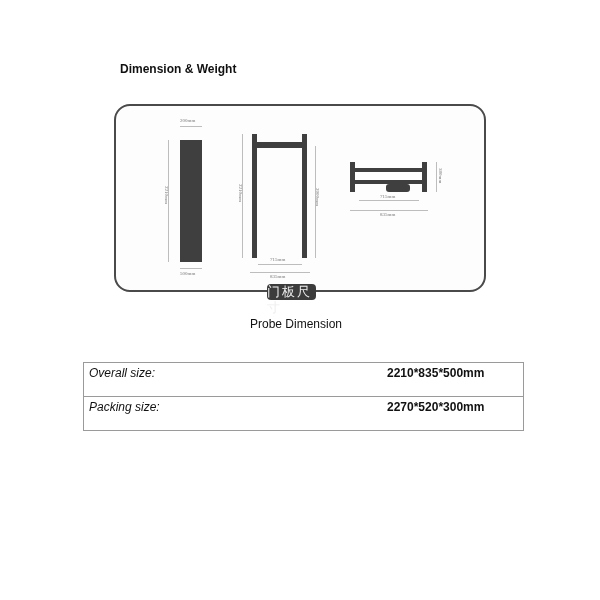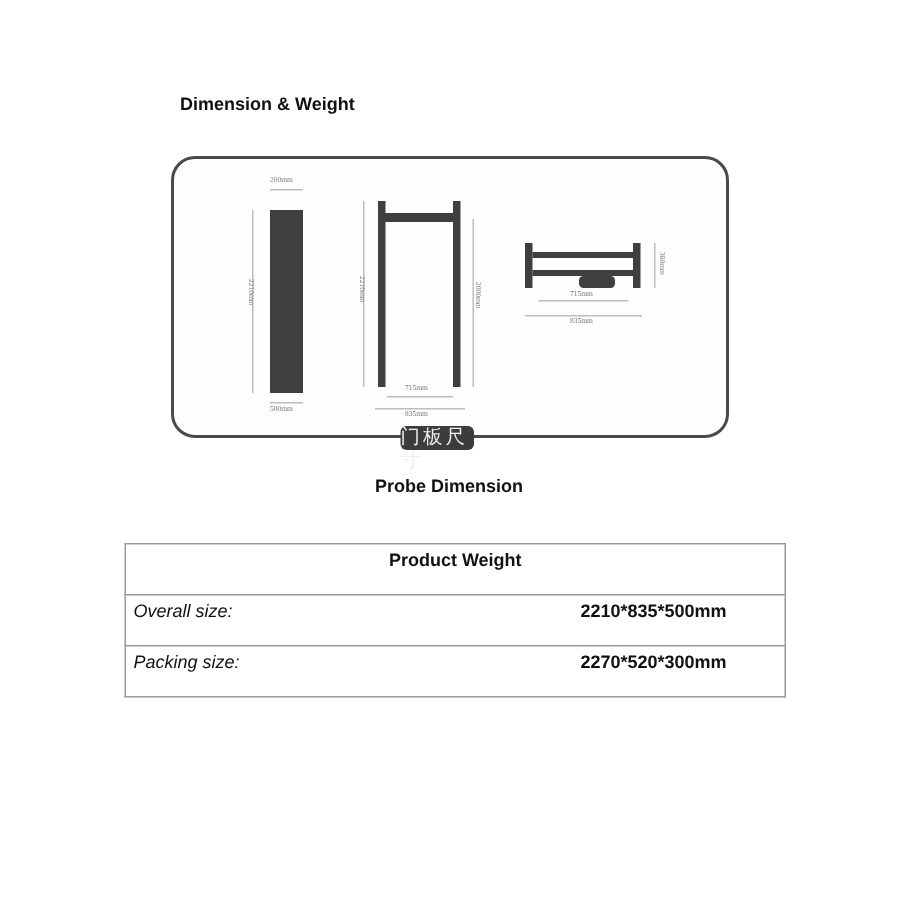--- a/index.html
+++ b/index.html
@@ -4,21 +4,21 @@
 <style>
   html, body { margin:0; padding:0; background:#ffffff; }
   body { width:600px; height:600px; position:relative; overflow:hidden;
          font-family:"Liberation Sans", sans-serif; color:#111; }
   .section-title { position:absolute; left:89px; top:62px; font-size:12px; font-weight:bold;padding-left:31px; }
   .figure { position:absolute; left:114px; top:104px; width:372px; height:188px;
             border:2px solid #4a4a4a; border-radius:16px; background:#fdfdfd; box-sizing:border-box; }
   .fig-label { position:absolute; left:267px; top:284px; width:49px; height:16px; background:#3c3c3c;
                border-radius:4px; color:#eee; font-size:13px; line-height:16px;
                font-family:"DejaVu Serif", serif; letter-spacing:2px; }
-  .caption { position:absolute; left:250px; top:317px; font-size:12px; font-weight:bold; }
+  .caption { position:absolute; left:250px; top:317px; font-size:12px; font-weight:normal; }
   .dim { position:absolute; font-family:"Liberation Serif", serif; font-size:5px; color:#777; white-space:nowrap; }
   .vdim { writing-mode:vertical-rl; }
   .line { position:absolute; background:#bdbdbd; }
   .dark { position:absolute; background:#3f3f3f; }
   table.spec { position:absolute; left:83px; top:362px; width:441px; border-collapse:collapse; font-size:12px; }
   table.spec td { border:1px solid #9a9a9a; height:30px; vertical-align:top; padding:3px 5px 0 5px; }
   td.center { text-align:center; }
   td.bold { font-weight:bold; }
   .row-label { float:left;font-style:italic; }
   .row-value { position:absolute; left:298px;font-weight:bold; }
@@ -62,23 +62,20 @@
   <div class="dim" style="left:264px;top:88px;">715mm</div>
   <div class="line" style="left:234px;top:104px;width:78px;height:1px;"></div>
   <div class="dim" style="left:264px;top:106px;">835mm</div>
 </div>
 
 <div class="fig-label">门板尺寸</div>
 <div class="caption">Probe Dimension</div>
 
 <table class="spec">
   <tbody>
-      <tr>
-    <td class="center bold">Product Weight</td>
-  </tr>
   <tr>
     <td>
           <div class="rowwrap">
             <span class="row-label">Overall size:</span>
             <span class="row-value">2210*835*500mm</span>
           </div>
         </td>
   </tr>
   <tr>
     <td>

